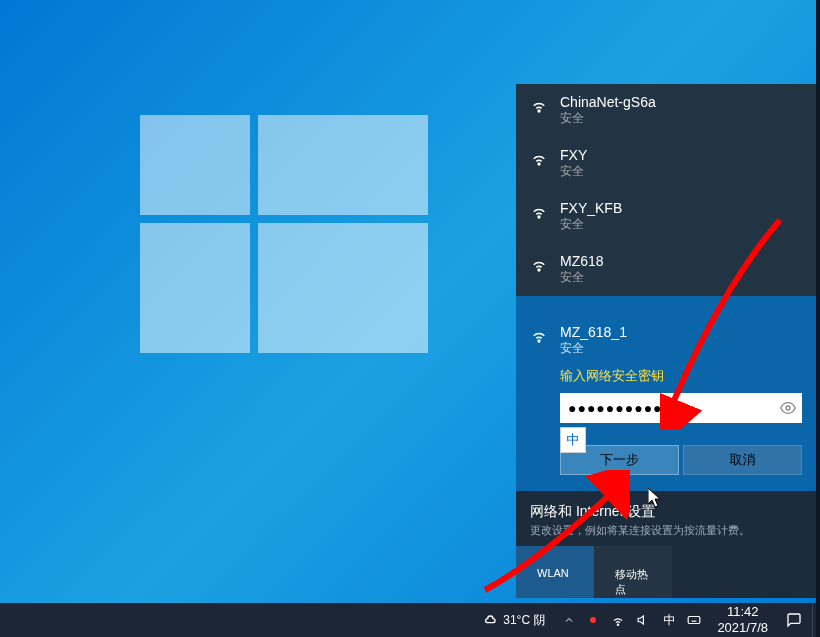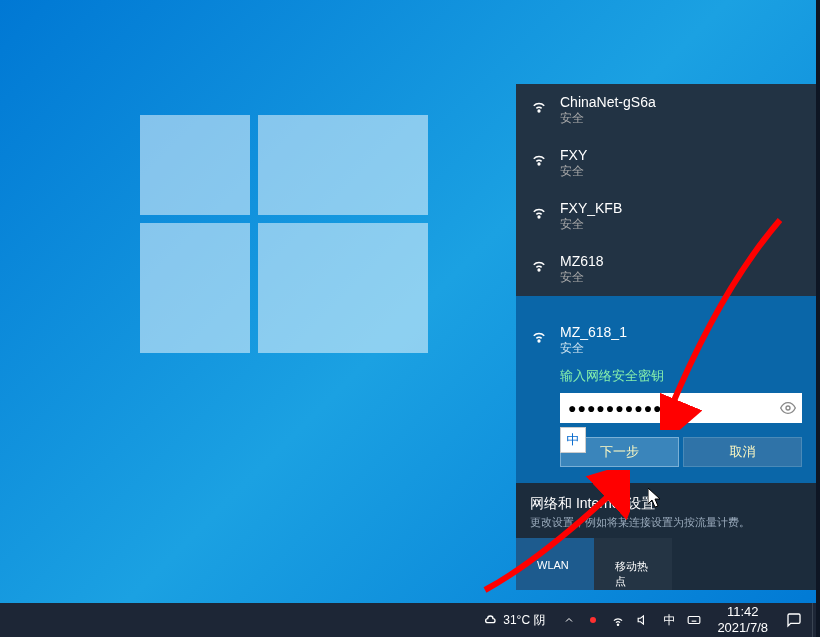--- a/index.html
+++ b/index.html
@@ -57,21 +57,21 @@
     .network-item.expanded {
       background: #0a66a8;
       flex-direction: column;
       padding: 28px 14px 16px 14px;
       gap: 10px;
       cursor: default;
     }
     .expanded .network-head { display: flex; gap: 12px; width: 100%; }
     .expanded .network-security { color: #d0e4f0; }
     .expanded-body { padding-left: 30px; width: 100%; }
-    .prompt-label { font-size: 13px; margin-bottom: 8px; color: #86efac; }
+    .prompt-label { font-size: 13px; margin-bottom: 8px; color: #fde047; }
     .password-row { position: relative; }
     .password-input {
       width: 100%;
       height: 30px;
       background: #fff;
       border: none;
       padding: 0 30px 0 8px;
       font-size: 14px;
       color: #000;
       letter-spacing: 1px;
@@ -102,23 +102,24 @@
       display: flex;
       gap: 4px;
       margin-top: 14px;
       width: 100%;
     }
     .btn {
       flex: 1;
       height: 30px;
       background: #2f73a8;
       border: 1px solid #4a8ab8;
-      color: #fef9c3;
+      color: #000000;
       font-size: 13px;
       cursor: pointer;
+      margin-top: 8px;
     }
     .btn.primary { background: #3a85bb; border: 1px solid #7ab0d6; }
 
     
     .cursor-arrow {
       position: absolute;
       pointer-events: none;
       z-index: 200;
     }
 

